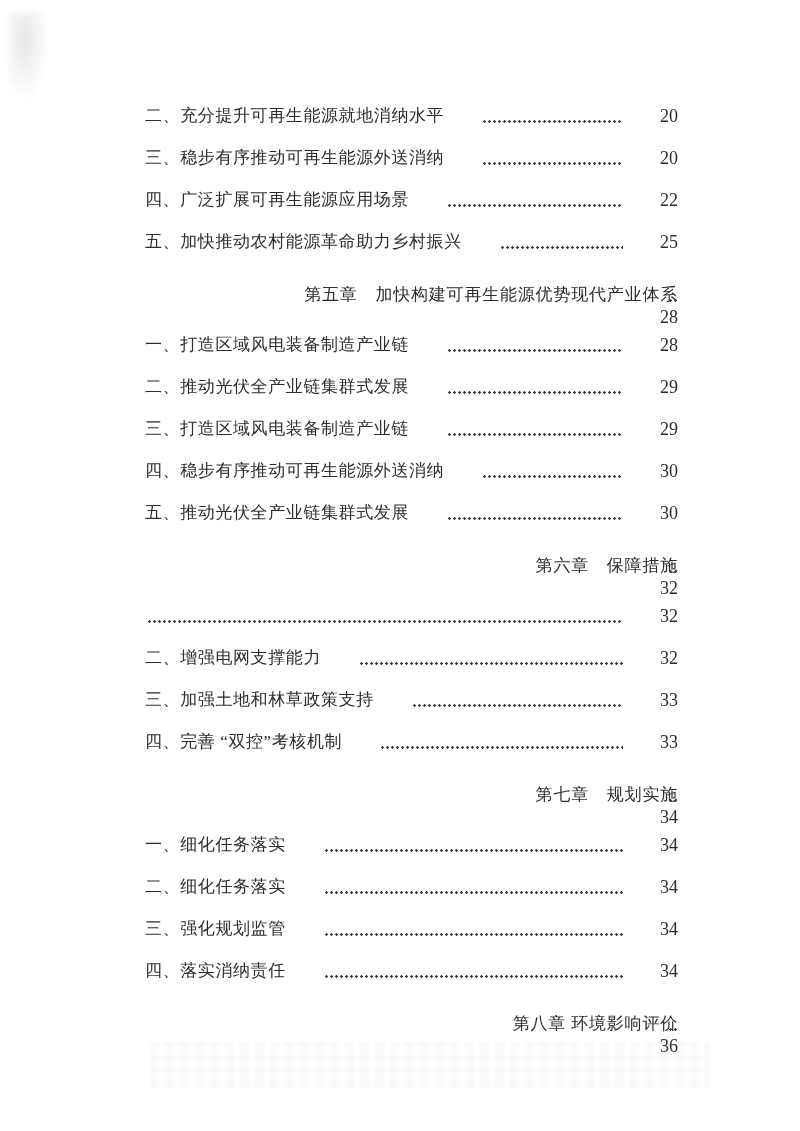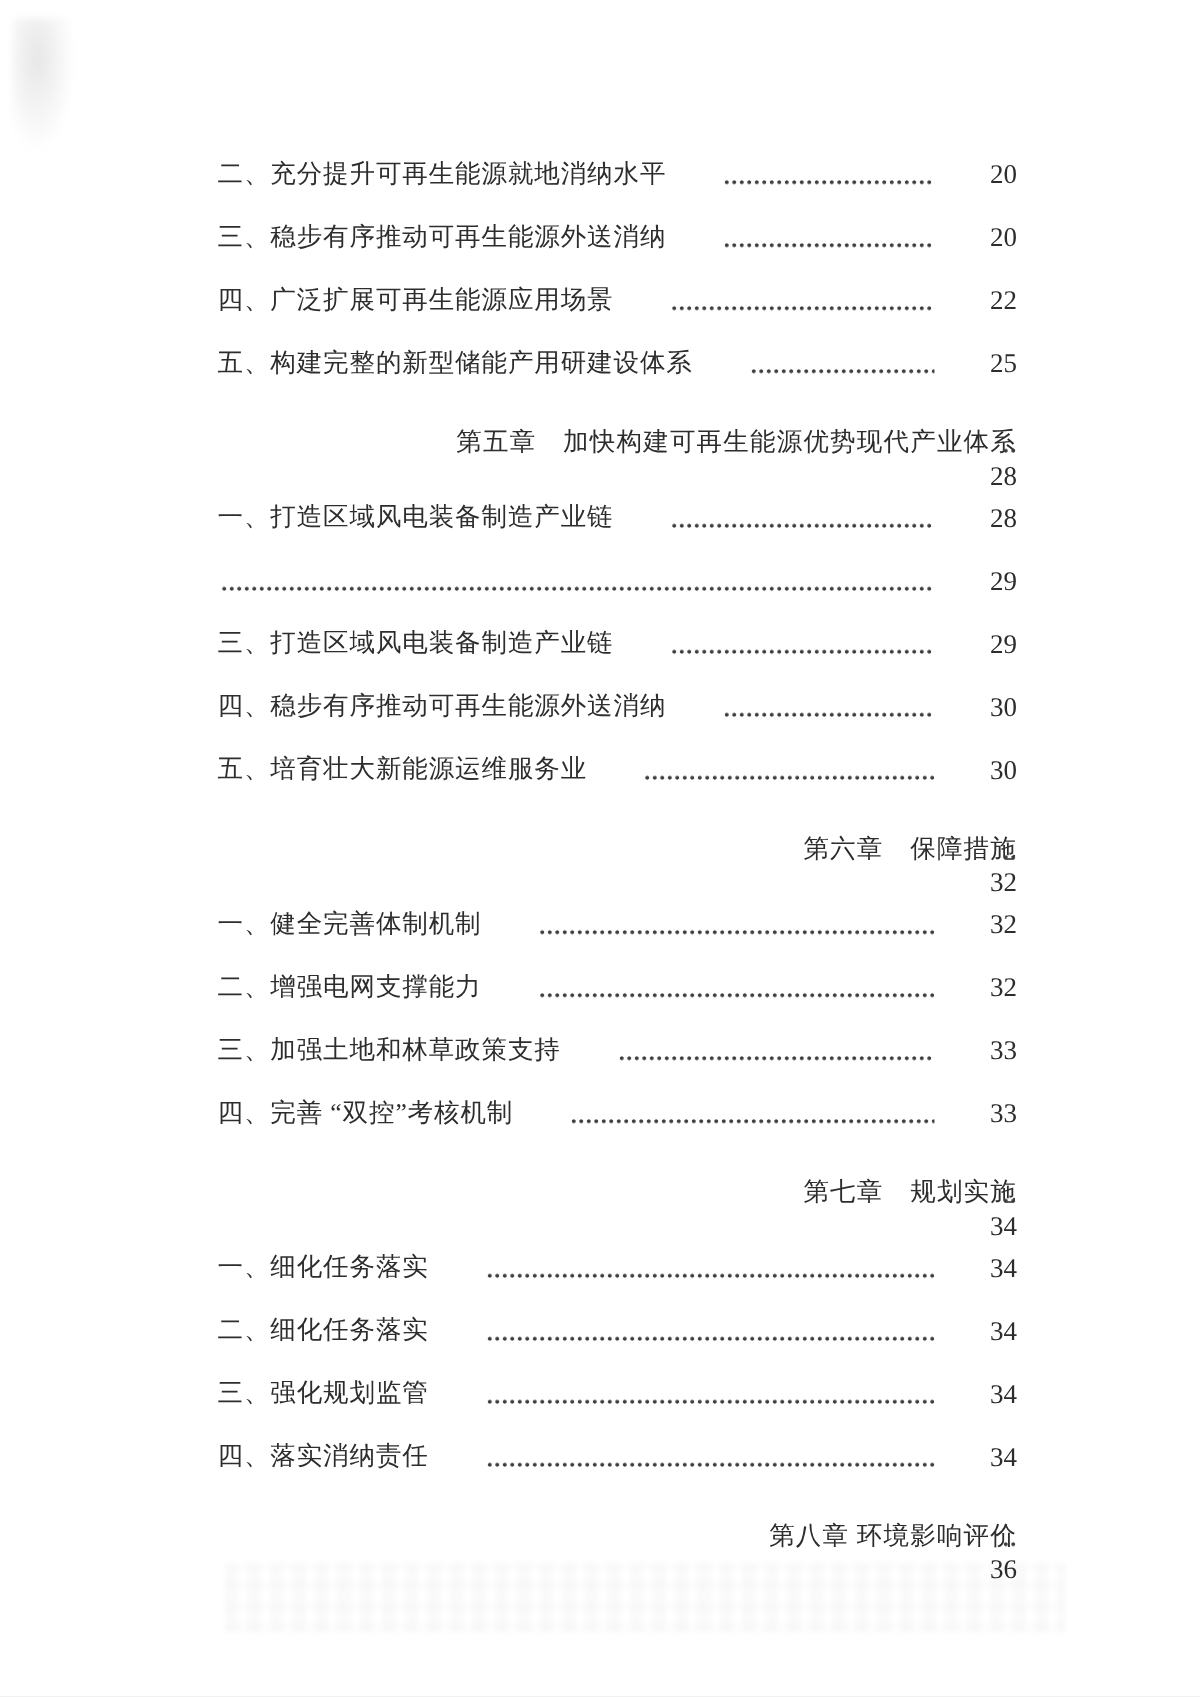--- a/index.html
+++ b/index.html
@@ -114,68 +114,68 @@
     <span class="pagenum">20</span>
   </div>
 
   <div class="row item">
     <span class="label">四、广泛扩展可再生能源应用场景</span>
     <span class="leader"></span>
     <span class="pagenum">22</span>
   </div>
 
   <div class="row item">
-    <span class="label">五、构建完整的新型储能产用研建设体系</span>
+    <span class="label">五、加快推动农村能源革命助力乡村振兴</span>
     <span class="leader"></span>
     <span class="pagenum">25</span>
   </div>
 
   <div class="row chapter">
     <span class="label">第五章　加快构建可再生能源优势现代产业体系</span>
     <span class="leader"></span>
     <span class="pagenum">28</span>
   </div>
 
   <div class="row item">
     <span class="label">一、打造区域风电装备制造产业链</span>
     <span class="leader"></span>
     <span class="pagenum">28</span>
   </div>
 
   <div class="row item">
+    <span class="label">二、推动光伏全产业链集群式发展</span>
     <span class="leader"></span>
     <span class="pagenum">29</span>
   </div>
 
   <div class="row item">
     <span class="label">三、打造区域风电装备制造产业链</span>
     <span class="leader"></span>
     <span class="pagenum">29</span>
   </div>
 
   <div class="row item">
     <span class="label">四、稳步有序推动可再生能源外送消纳</span>
     <span class="leader"></span>
     <span class="pagenum">30</span>
   </div>
 
   <div class="row item">
-    <span class="label">五、培育壮大新能源运维服务业</span>
+    <span class="label">五、推动光伏全产业链集群式发展</span>
     <span class="leader"></span>
     <span class="pagenum">30</span>
   </div>
 
   <div class="row chapter">
     <span class="label">第六章　保障措施</span>
     <span class="leader"></span>
     <span class="pagenum">32</span>
   </div>
 
   <div class="row item">
-    <span class="label">一、健全完善体制机制</span>
     <span class="leader"></span>
     <span class="pagenum">32</span>
   </div>
 
   <div class="row item">
     <span class="label">二、增强电网支撑能力</span>
     <span class="leader"></span>
     <span class="pagenum">32</span>
   </div>
 

